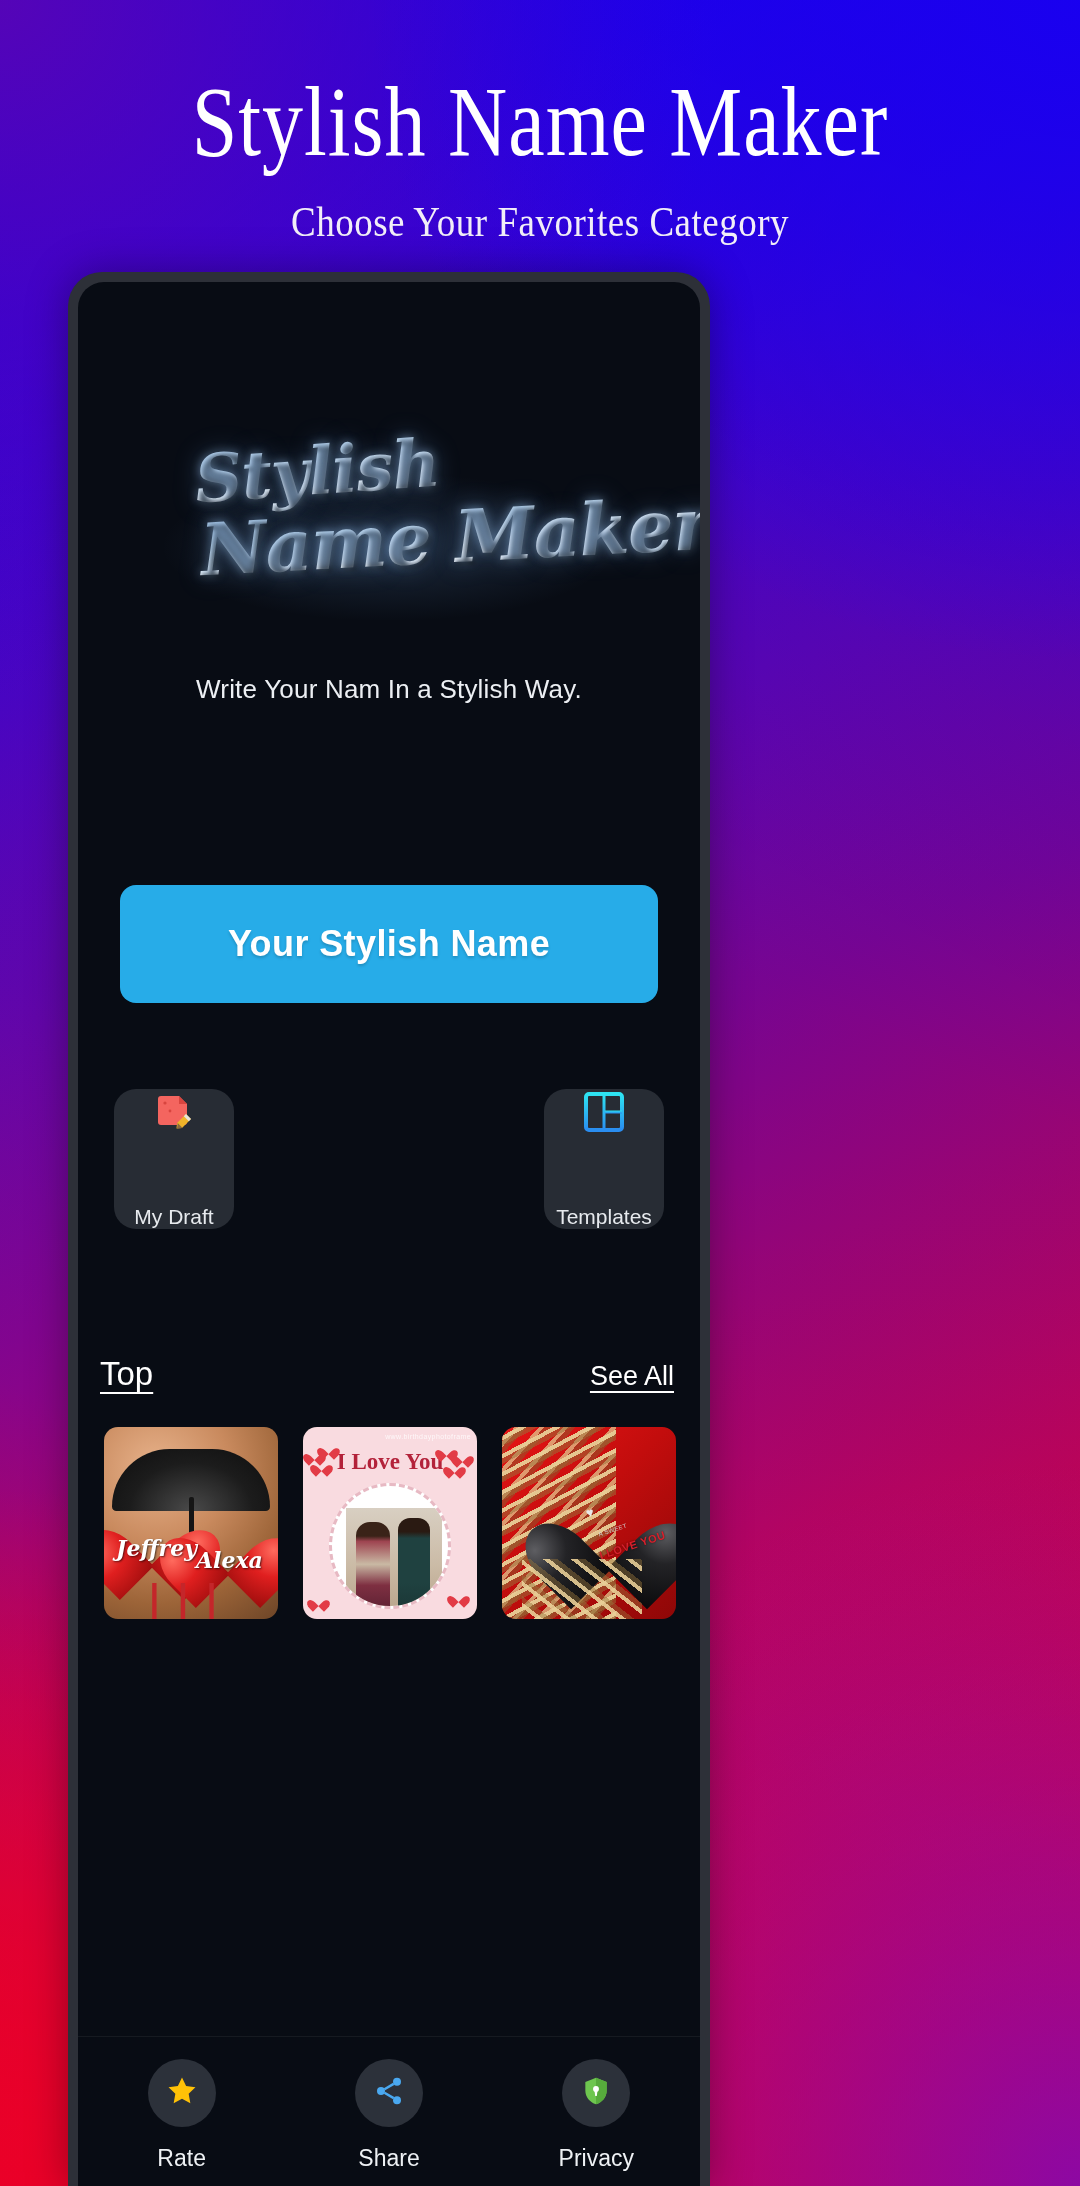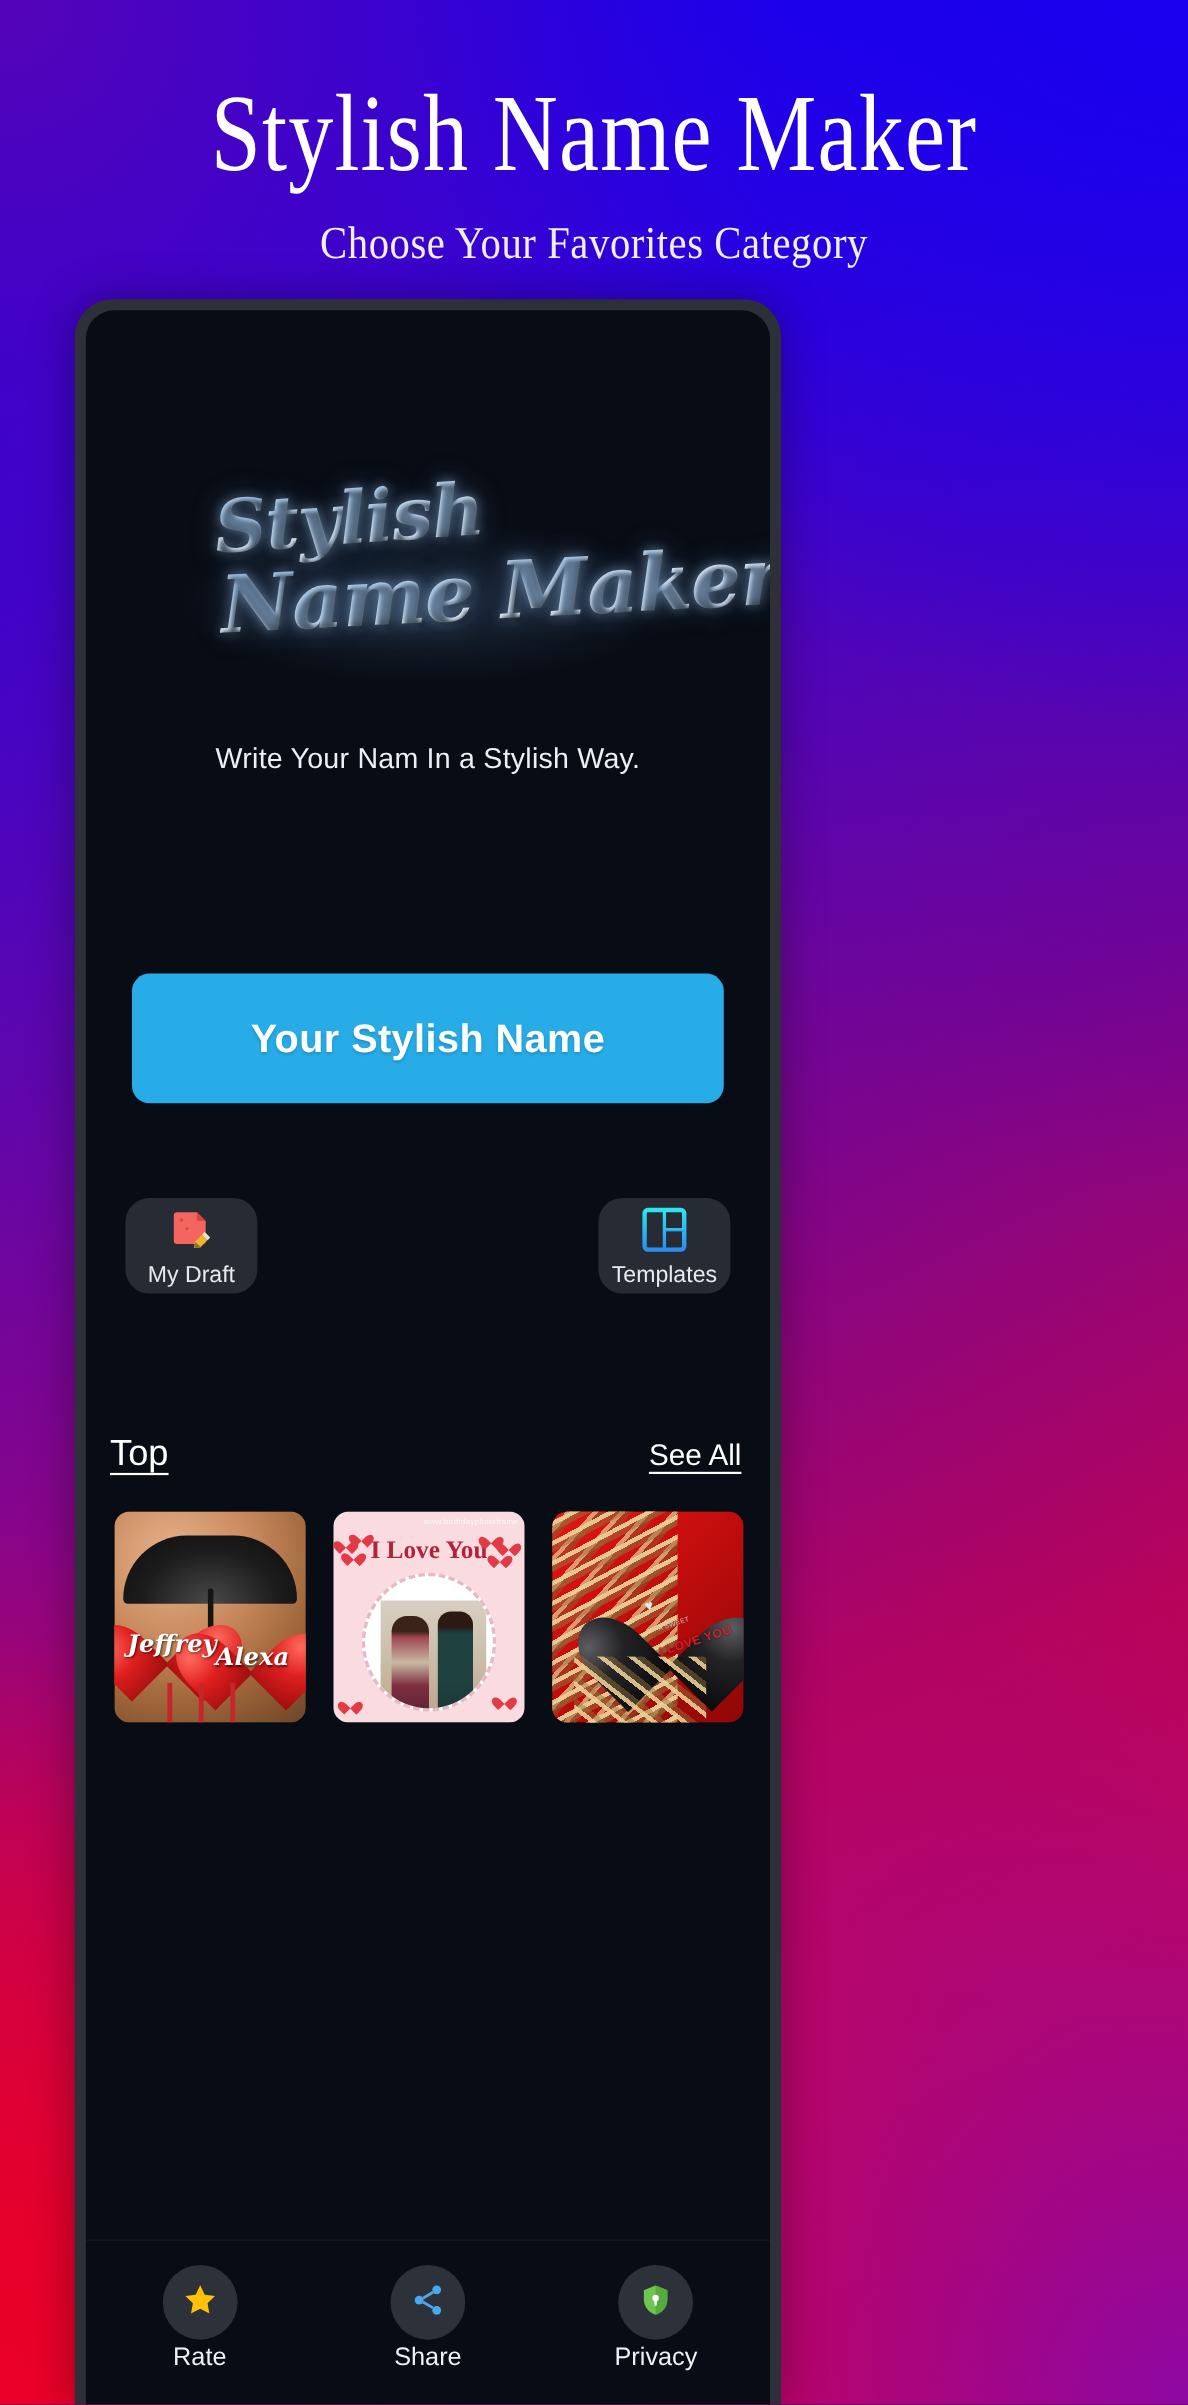--- a/index.html
+++ b/index.html
@@ -170,27 +170,27 @@
   }
 
   
   .tiles{
     display:flex;
     justify-content:space-between;
     padding:0 36px;
     margin-top:86px;
   }
   .tile{
-    width:120px; height:87px;
+    width:120px; height:140px;
     background:#272c34;
     border-radius:22px;
     display:flex;
     flex-direction:column;
     align-items:center;
-    justify-content:center;
+    justify-content:space-between;
     cursor:pointer;
   }
   .tile-icon{
     width:46px; height:46px;
     display:flex; align-items:center; justify-content:center;
     margin-bottom:6px;
   }
   .tile-label{
     color:#e7eaee;
     font-size:21px;
@@ -449,21 +449,21 @@
     width:68px; height:68px;
     border-radius:50%;
     background:#2c313a;
     display:flex;
     align-items:center;
     justify-content:center;
   }
   .nav-label{
     color:#eef1f4;
     font-size:23px;
-    margin-top:2px;
+    margin-top:18px;
   }
 </style>
 </head>
 <body>
 
 <div class="bg-base"></div>
 <div class="bg-tint"></div>
 <div class="bg-rb"></div>
 
 <div class="header">

